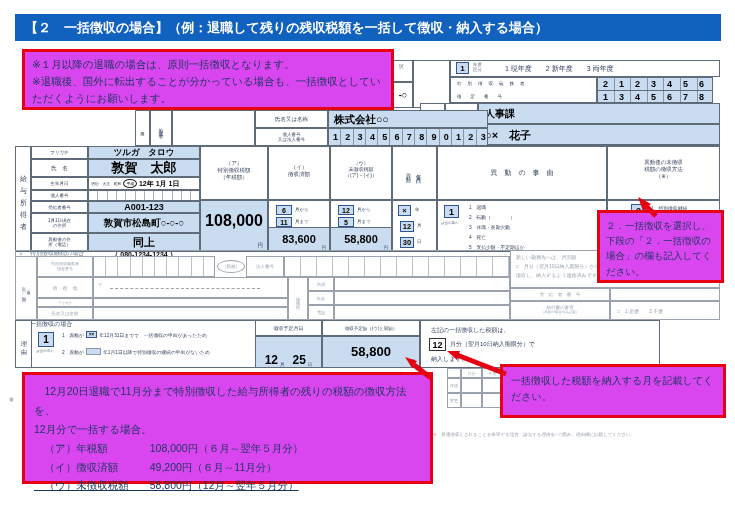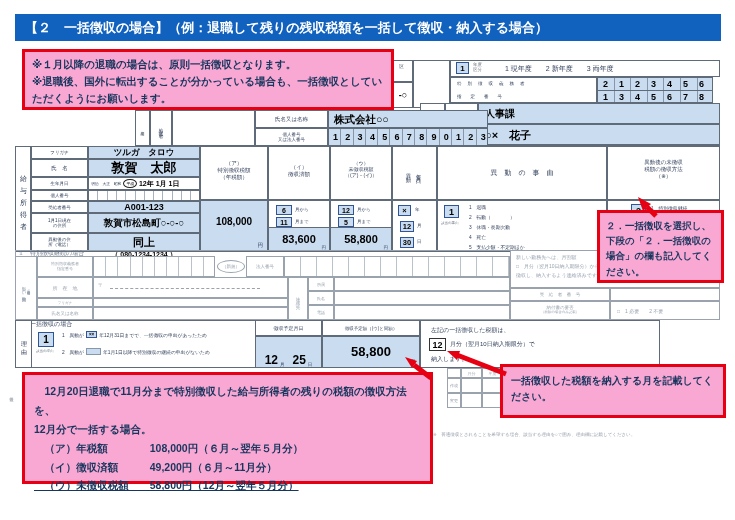--- a/index.html
+++ b/index.html
@@ -8,22 +8,22 @@
   .abs{position:absolute;box-sizing:border-box;}
   .cell{position:absolute;box-sizing:border-box;border:1px solid #5F6B78;background:#fff;}
   .bl{background:#C9DCF0;}
   .gy{border-color:#9AA3AD !important;color:#98A2AE;}
   .t{position:absolute;box-sizing:border-box;color:#33415C;line-height:1.15;}
   .bk{color:#000;font-weight:bold;}
   .v{writing-mode:vertical-rl;text-orientation:upright;}
   .box{position:absolute;box-sizing:border-box;background:#C9DCF0;border:1.5px solid #2F5597;
        color:#000;font-weight:bold;display:flex;align-items:center;justify-content:center;}
   .wbox{background:#fff;border:1.2px solid #333;}
-  .note{position:absolute;box-sizing:border-box;background:#f9a8d4;border:3px solid #E60012;
-        color:#17365D;font-weight:bold;}
+  .note{position:absolute;box-sizing:border-box;background:#d946ef;border:3px solid #E60012;
+        color:#17365D;font-weight:normal;}
   .ctr{display:flex;align-items:center;justify-content:center;text-align:center;}
   .grayline{border-bottom:1px dashed #9AA3AD;display:inline-block;}
 </style>
 </head>
 <body>
 
 <div class="page">
 
   <div class="abs" style="left:15px;top:14px;width:706px;height:27px;background:#1161BE;color:#fff;
               font-size:13px;font-weight:bold;line-height:27px;padding-left:10px;">
@@ -164,21 +164,21 @@
     <div style="font-size:5.5px;margin-top:17px;">（イ）</div>
     <div style="font-size:5.5px;">徴収済額</div>
     </div>
   <div class="cell" style="left:330px;top:146px;width:62px;height:54px;text-align:center;color:#33415C;">
     <div style="font-size:5px;margin-top:13px;">（ウ）</div>
     <div style="font-size:5px;">未徴収税額</div>
     <div style="font-size:5px;">（(ア)－(イ)）</div>
     </div>
 
   <div class="cell bl" style="left:200px;top:200px;width:68px;height:52px;">
-    <div class="bk ctr" style="font-size:10px;height:40px;">108,000</div>
+    <div class="bk ctr" style="font-size:16px;height:40px;">108,000</div>
     <span class="abs" style="right:4px;bottom:2px;font-size:5.5px;color:#33415C;">円</span>
     </div>
   <div class="cell" style="left:268px;top:200px;width:62px;height:52px;">
     <div class="box" style="left:7px;top:4px;width:16px;height:10px;font-size:7px;">
       <span>6</span>
       </div>
     <span class="t" style="left:26px;top:6px;font-size:4.5px;">月から</span>
     <div class="box" style="left:7px;top:16px;width:16px;height:10px;font-size:7px;">
       <span>11</span>
       </div>

